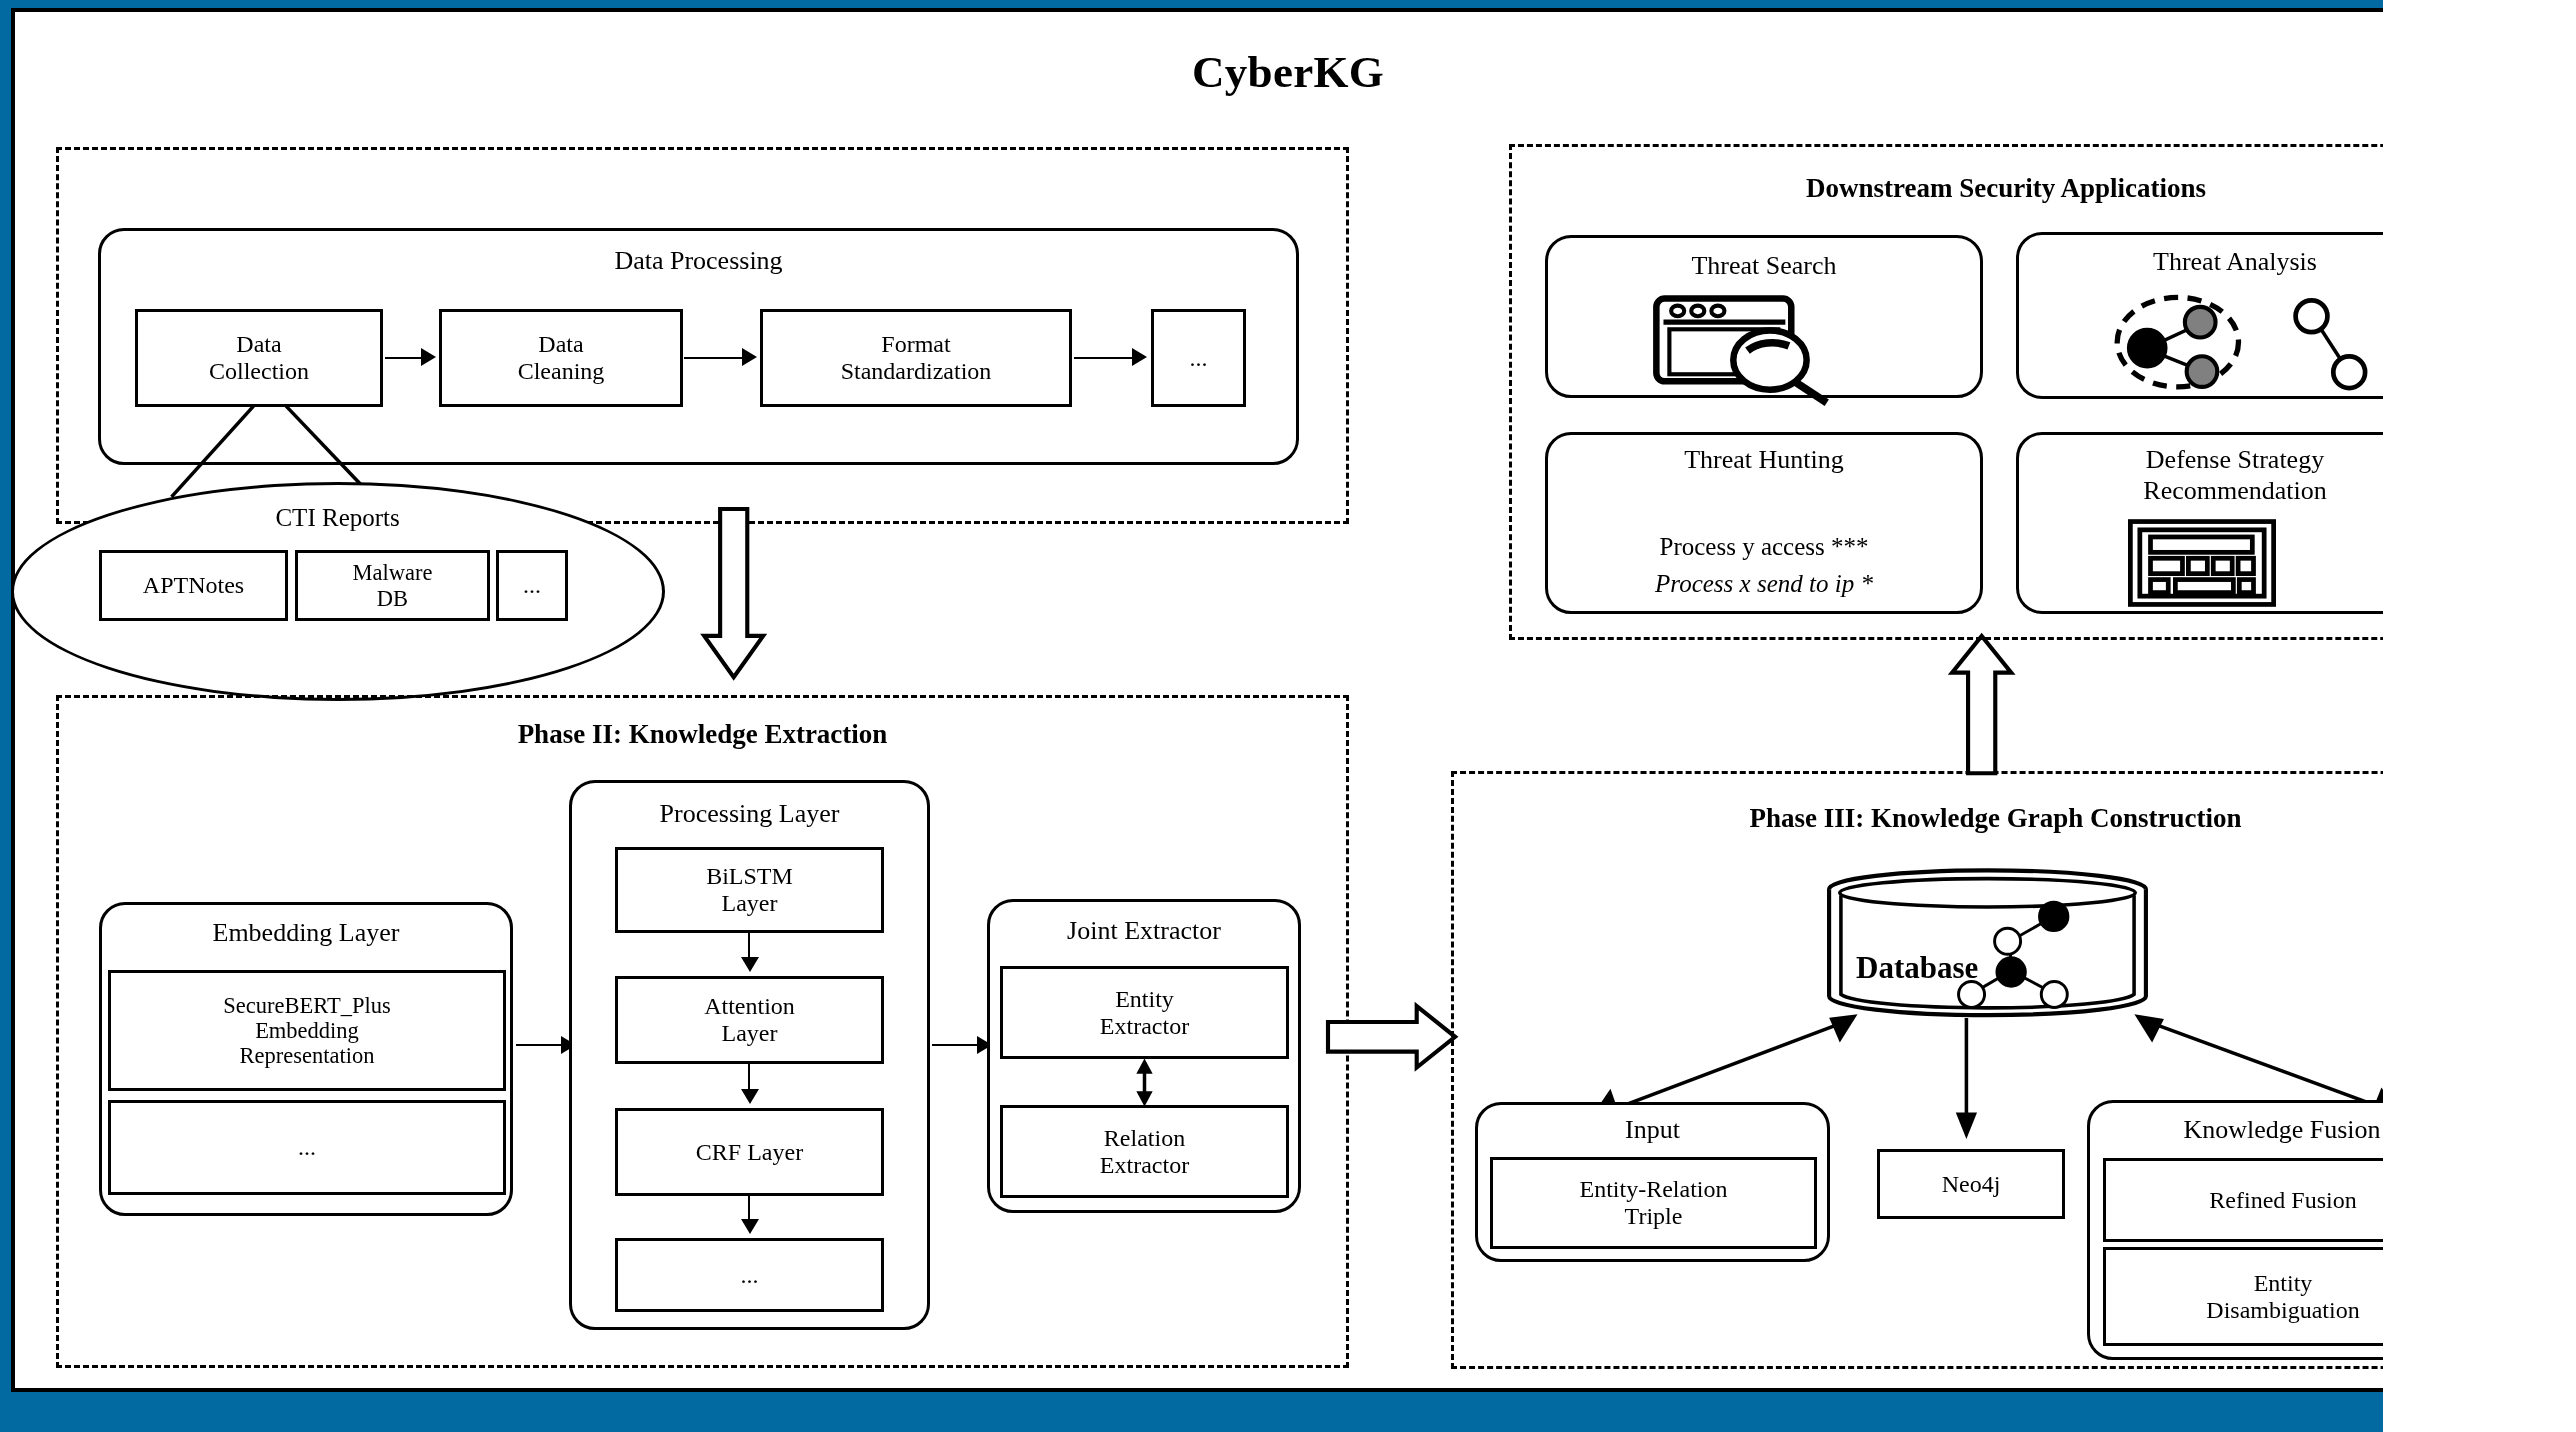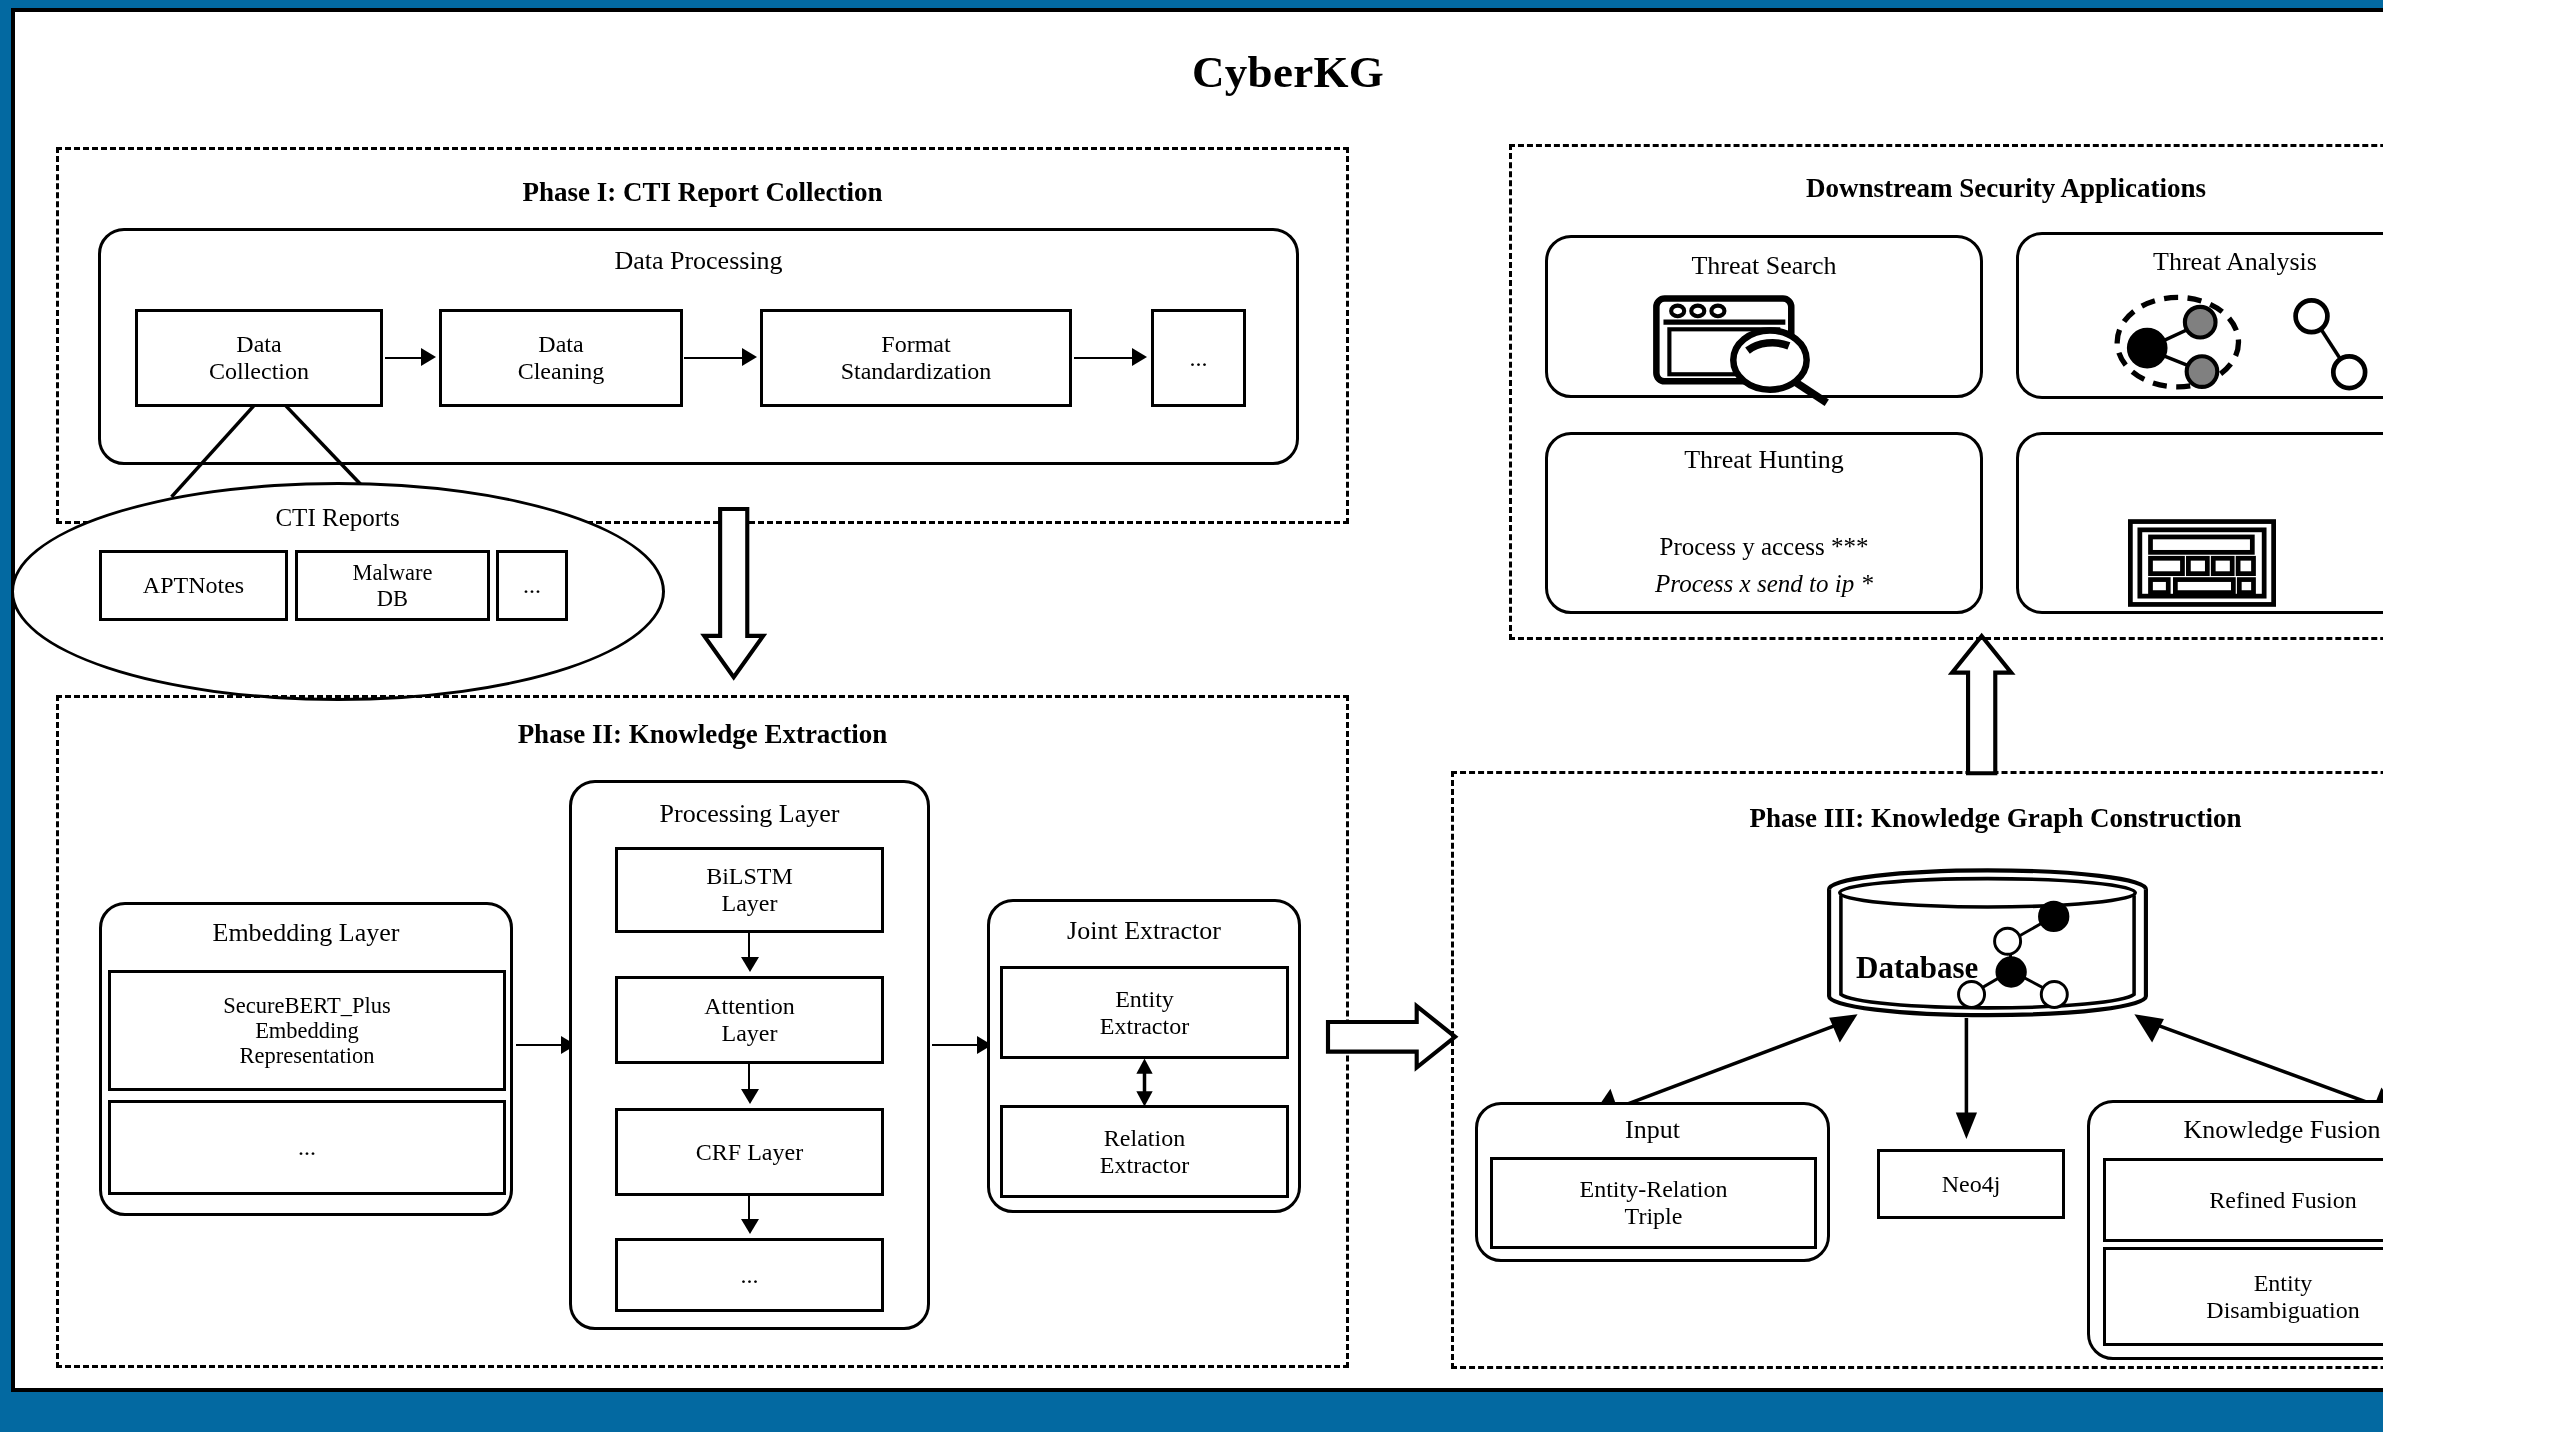--- a/index.html
+++ b/index.html
@@ -51,21 +51,20 @@
 </head>
 <body>
 
 <div id="stage">
 
   <div id="outer-frame" class="abs"></div>
 
   <div id="page-title" class="abs">CyberKG</div>
 
   <div id="phase1" class="abs dashed"></div>
-  <div class="abs phase-head" style="left:56px;top:177px;width:1293px;">Phase I: CTI Report Collection</div>
 
   <div class="abs rgroup" style="left:98px;top:228px;width:1201px;height:237px;"></div>
   <div class="abs ghead" style="left:98px;top:246px;width:1201px;">Data Processing</div>
 
   <div class="abs node" style="left:135px;top:309px;width:248px;height:98px;white-space:pre-line;">Data
 Collection</div>
   <div class="abs node" style="left:439px;top:309px;width:244px;height:98px;white-space:pre-line;">Data
 Cleaning</div>
   <div class="abs node" style="left:760px;top:309px;width:312px;height:98px;white-space:pre-line;">Format
 Standardization</div>
@@ -229,20 +228,22 @@
     <circle cx="417" cy="48" r="27" fill="#fff" stroke="#000" stroke-width="8"></circle>
     <circle cx="481" cy="143" r="27" fill="#fff" stroke="#000" stroke-width="8"></circle>
   </svg>
 
   <div class="abs rgroup" style="left:1545px;top:432px;width:438px;height:182px;"></div>
   <div class="abs ghead" style="left:1545px;top:445px;width:438px;">Threat Hunting</div>
   <div class="abs appline" style="left:1545px;top:530px;width:438px;">Process y access ***</div>
   <div class="abs appline ital" style="left:1545px;top:567px;width:438px;">Process x send to ip *</div>
 
   <div class="abs rgroup" style="left:2016px;top:432px;width:438px;height:182px;"></div>
+  <div class="abs ghead" style="left:2016px;top:445px;width:438px;white-space:pre-line;line-height:1.18;">Defense Strategy
+Recommendation</div>
   <svg class="abs" style="left:2128px;top:519px;width:148px;height:88px;" viewBox="0 0 250 148" width="148" height="88">
     <rect x="4" y="4" width="242" height="140" fill="#fff" stroke="#000" stroke-width="8"></rect>
     <rect x="20" y="18" width="210" height="112" fill="#fff" stroke="#000" stroke-width="8"></rect>
     <rect x="38" y="30" width="172" height="26" fill="#fff" stroke="#000" stroke-width="8"></rect>
     <rect x="38" y="66" width="54" height="26" fill="#fff" stroke="#000" stroke-width="8"></rect>
     <rect x="102" y="66" width="32" height="26" fill="#fff" stroke="#000" stroke-width="8"></rect>
     <rect x="144" y="66" width="32" height="26" fill="#fff" stroke="#000" stroke-width="8"></rect>
     <rect x="186" y="66" width="26" height="26" fill="#fff" stroke="#000" stroke-width="8"></rect>
     <rect x="38" y="102" width="30" height="22" fill="#fff" stroke="#000" stroke-width="8"></rect>
     <rect x="80" y="102" width="98" height="22" fill="#fff" stroke="#000" stroke-width="8"></rect>

